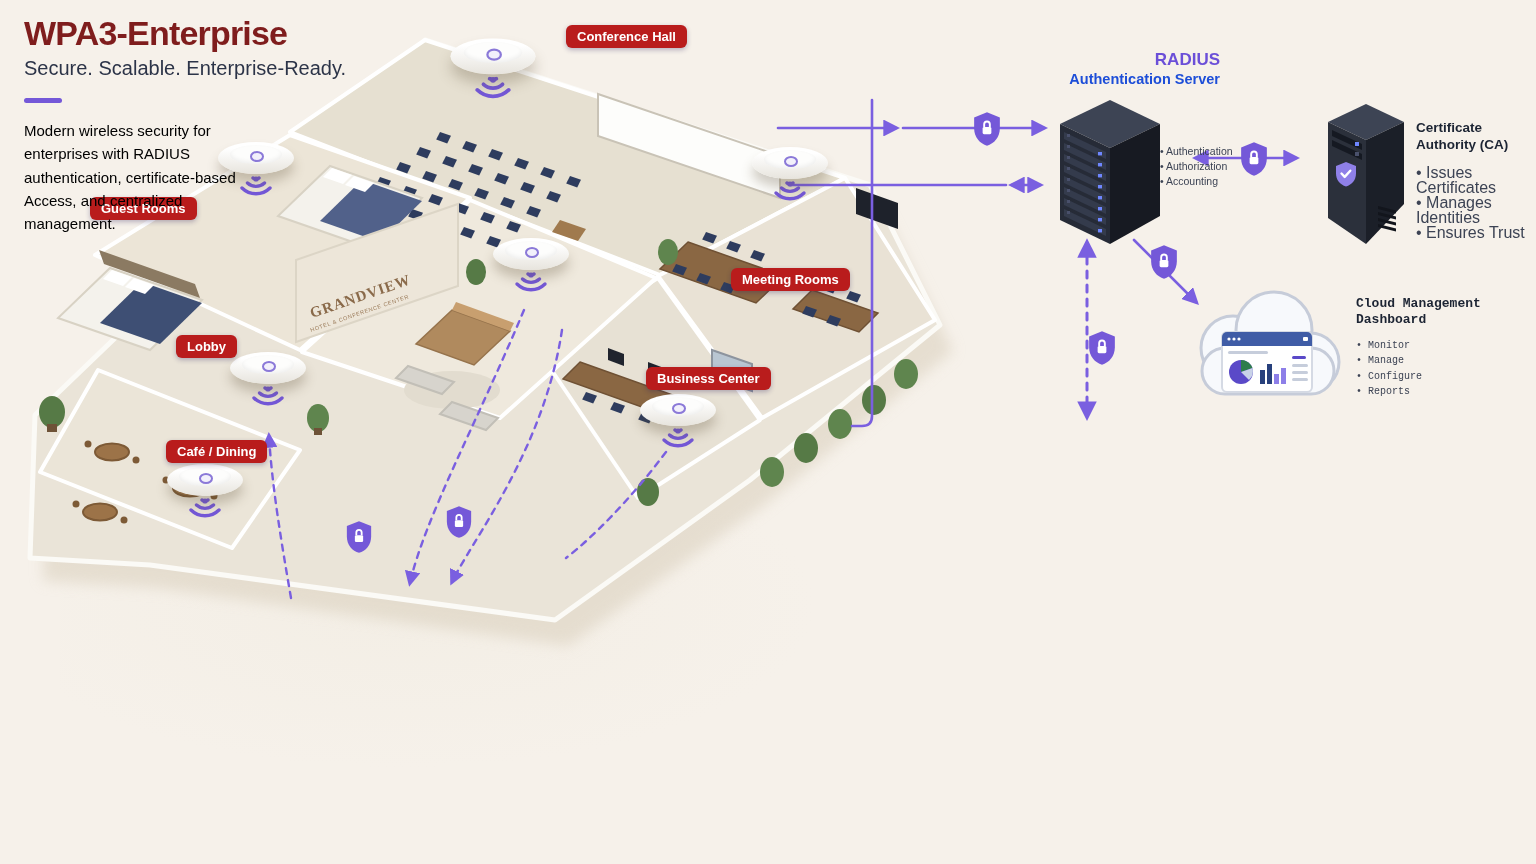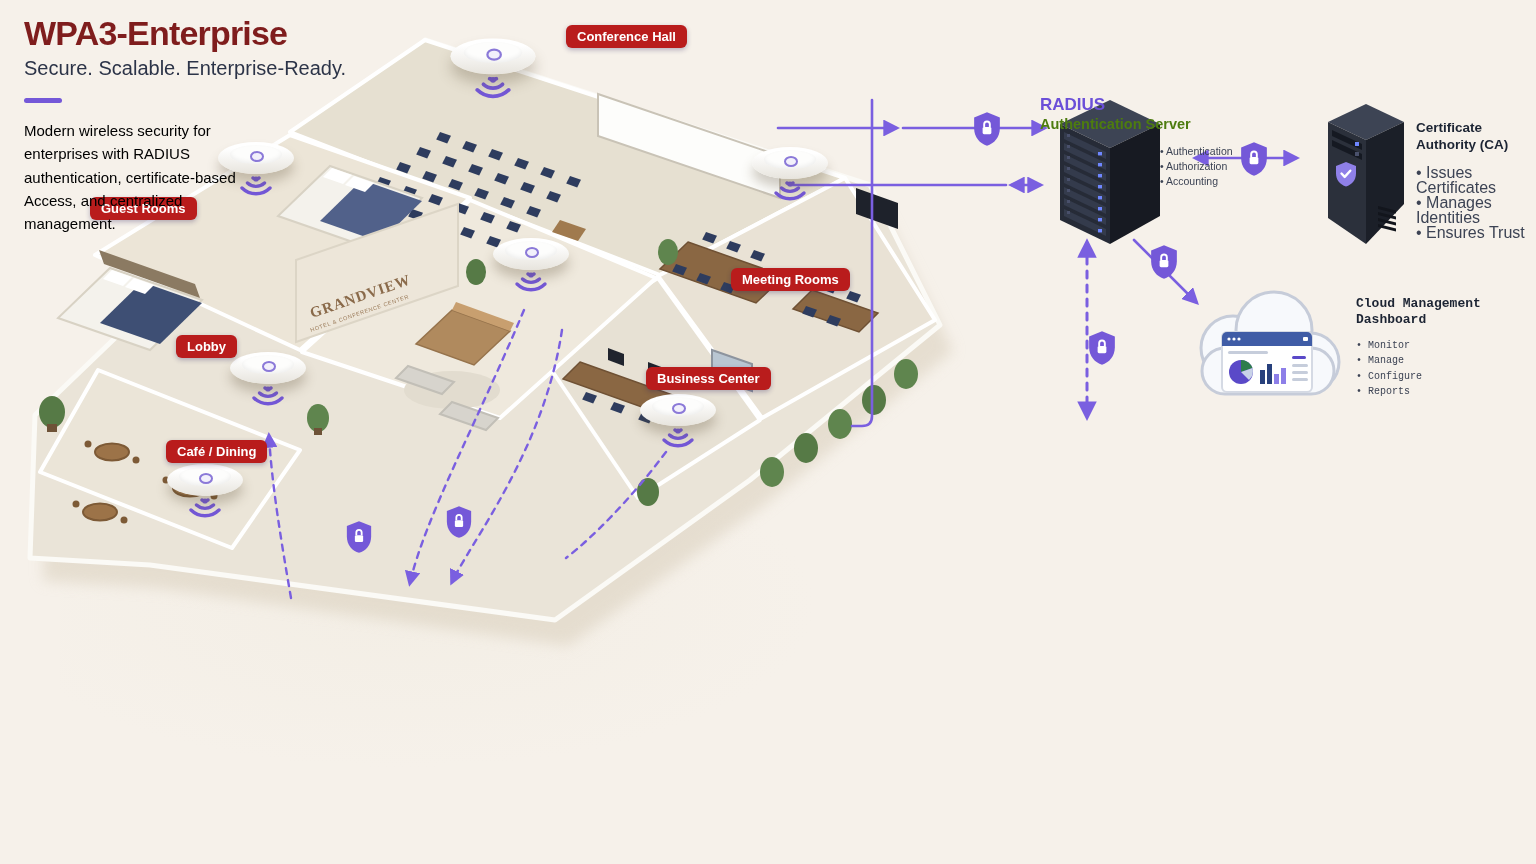--- a/index.html
+++ b/index.html
@@ -34,23 +34,23 @@
   .ap .waves { display:block; margin:2px auto 0; }
 
   
   .lock-shield { position:absolute; z-index:4; }
 
   
   .ill-label-title { font-weight:800; color:#1c2433; }
   .bullets div { font-size:10.5px; color:#3c4354; line-height:15px; }
   .bullets div::before { content:"•  "; color:#3c4354; }
 
-  #radius-labels { left:1040px; top:50px; width:180px; text-align:left; z-index:3;margin-top:45px; }
+  #radius-labels { left:1040px; top:50px; width:180px; text-align:right; z-index:3; }
   #radius-labels .brand { color:#6b4fd8; font-size:17px; font-weight:800; }
-  #radius-labels .name { color:#4d7c0f; font-size:14.5px; font-weight:800; margin-top:1px; }
+  #radius-labels .name { color:#1d4ed8; font-size:14.5px; font-weight:800; margin-top:1px; }
   #radius-bullets { left:1160px; top:124px; z-index:3;margin-top:20px; }
   #ca-text { left:1416px; top:120px; width:118px; z-index:3; }
   #ca-text .ill-label-title { font-size:13.5px; line-height:1.25; }
   #ca-text .bullets { margin-top:11px; }
   #ca-text .bullets div { font-size:16px; }
   #cloud-text { left:1356px; top:296px; width:130px; z-index:3;font-family:Liberation Mono, monospace; }
   #cloud-text .ill-label-title { font-size:13px; line-height:1.25; }
   #cloud-text .bullets { margin-top:9px; }
   #cloud-text .bullets div { font-size:10px; line-height:15.5px; }
 

